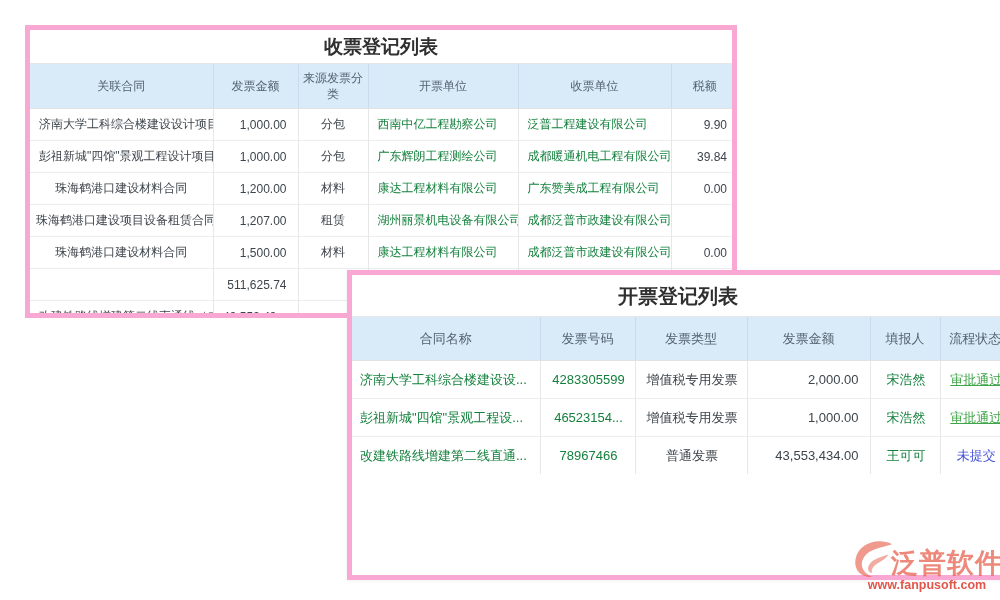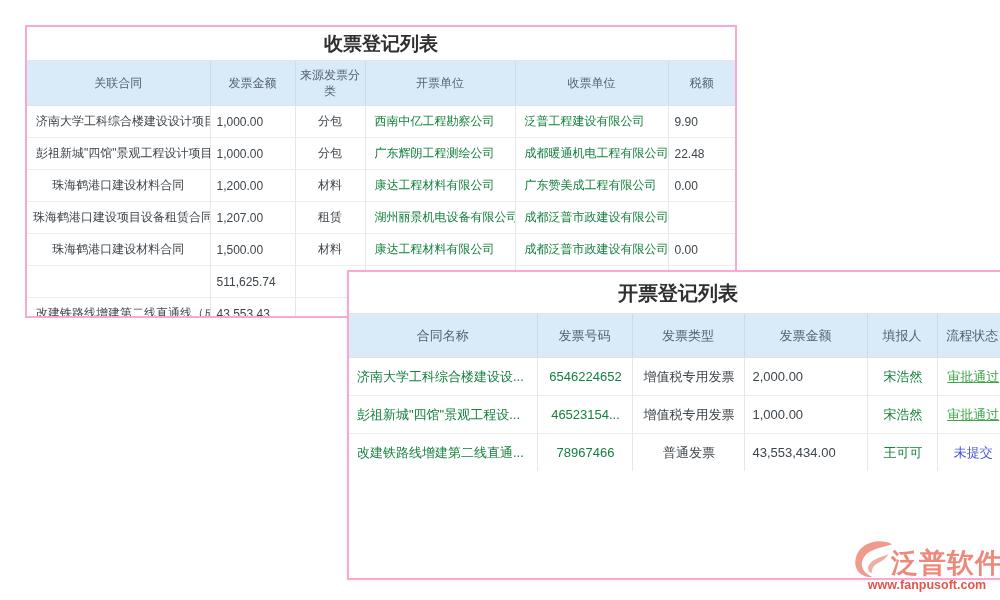--- a/index.html
+++ b/index.html
@@ -1,37 +1,37 @@
 <!DOCTYPE html>
 <html><head>
 <meta charset="utf-8">
 <style>
   html,body{margin:0;padding:0;}
   body{width:1000px;height:600px;position:relative;overflow:hidden;background:#fff;
        font-family:"Liberation Sans","DejaVu Sans",sans-serif;}
-  .panel{position:absolute;background:#fff;border:2px solid #f9a8d4;box-sizing:border-box;overflow:hidden;}
+  .panel{position:absolute;background:#fff;border:5px solid #f9a8d4;box-sizing:border-box;overflow:hidden;}
   #receipt-panel{left:25px;top:25px;width:712px;height:293px;z-index:1;}
   #invoice-panel{left:315px;top:270px;width:662px;height:310px;z-index:2;box-shadow:0 1px 4px rgba(0,0,0,.06);margin-left:32px;}
   .panel-title{text-align:center;font-weight:bold;color:#2f2f2f;}
   #receipt-panel .panel-title{height:33px;line-height:34px;font-size:19px;}
   #invoice-panel .panel-title{height:41px;line-height:42px;font-size:20px;}
   table{border-collapse:collapse;table-layout:fixed;width:100%;}
   thead th{background:#d9eaf8;color:#54626e;font-weight:normal;vertical-align:middle;
            line-height:1.35;border-top:1px solid #e6e6e6;border-bottom:1px solid #e2e2e2;padding:0 4px;}
   #receipt-panel thead th{height:44px;font-size:12px;}
   #invoice-panel thead th{height:43px;font-size:13px;}
   th + th, td + td{border-left:1px solid #e7e7e7;}
   thead th + th{border-left:1px solid #c9dced;}
   tbody td{border-top:1px solid #ededed;color:#3d454b;white-space:nowrap;overflow:hidden;padding:0 6px;}
   tbody tr:first-child td{border-top:none;}
   #receipt-panel tbody td{height:31px;font-size:12px;}
   #invoice-panel tbody td{height:37px;font-size:13px;padding-left:8px;}
   .tl{text-align:left;padding-left:9px;}
   .tc{text-align:center;}
-  .tr{text-align:left;padding-right:11px;}
+  .tr{text-align:right;padding-right:11px;}
   .lk{color:#15803d;}
   .st{text-align:center;}
   .st-ok{color:#3fa548;text-decoration:underline;}
   .st-mid{color:#ff9b00;text-decoration:underline;}
   .st-no{color:#4250d9;}
   #watermark{position:absolute;left:851px;top:534px;width:152px;z-index:3;text-align:center;}
   .wm-row{display:flex;align-items:flex-end;justify-content:center;height:46px;}
   .wm-logo{width:44px;height:44px;margin-right:-4px;}
   .wm-brand{font-size:27px;font-weight:bold;color:rgba(230,92,72,0.72);letter-spacing:1px;line-height:1;
             padding-bottom:3px;white-space:nowrap;}
@@ -69,21 +69,21 @@
         <td class="tl lk">西南中亿工程勘察公司</td>
         <td class="tl lk">泛普工程建设有限公司</td>
         <td class="tr">9.90</td>
       </tr>
       <tr>
         <td class="tl">彭祖新城"四馆"景观工程设计项目...</td>
         <td class="tr">1,000.00</td>
         <td class="tc">分包</td>
         <td class="tl lk">广东辉朗工程测绘公司</td>
         <td class="tl lk">成都暖通机电工程有限公司</td>
-        <td class="tr">22.48</td>
+        <td class="tr">39.84</td>
       </tr>
       <tr>
         <td class="tc">珠海鹤港口建设材料合同</td>
         <td class="tr">1,200.00</td>
         <td class="tc">材料</td>
         <td class="tl lk">康达工程材料有限公司</td>
         <td class="tl lk">广东赞美成工程有限公司</td>
         <td class="tr">0.00</td>
       </tr>
       <tr>
@@ -139,21 +139,21 @@
         <th class="tc">发票号码</th>
         <th class="tc">发票类型</th>
         <th class="tc">发票金额</th>
         <th class="tc">填报人</th>
         <th class="tc">流程状态</th>
       </tr>
     </thead>
     <tbody>
       <tr>
         <td class="tl lk">济南大学工科综合楼建设设...</td>
-        <td class="tc lk">6546224652</td>
+        <td class="tc lk">4283305599</td>
         <td class="tc">增值税专用发票</td>
         <td class="tr">2,000.00</td>
         <td class="tc lk">宋浩然</td>
         <td class="st st-ok">审批通过</td>
       </tr>
       <tr>
         <td class="tl lk">彭祖新城"四馆"景观工程设...</td>
         <td class="tc lk">46523154...</td>
         <td class="tc">增值税专用发票</td>
         <td class="tr">1,000.00</td>

